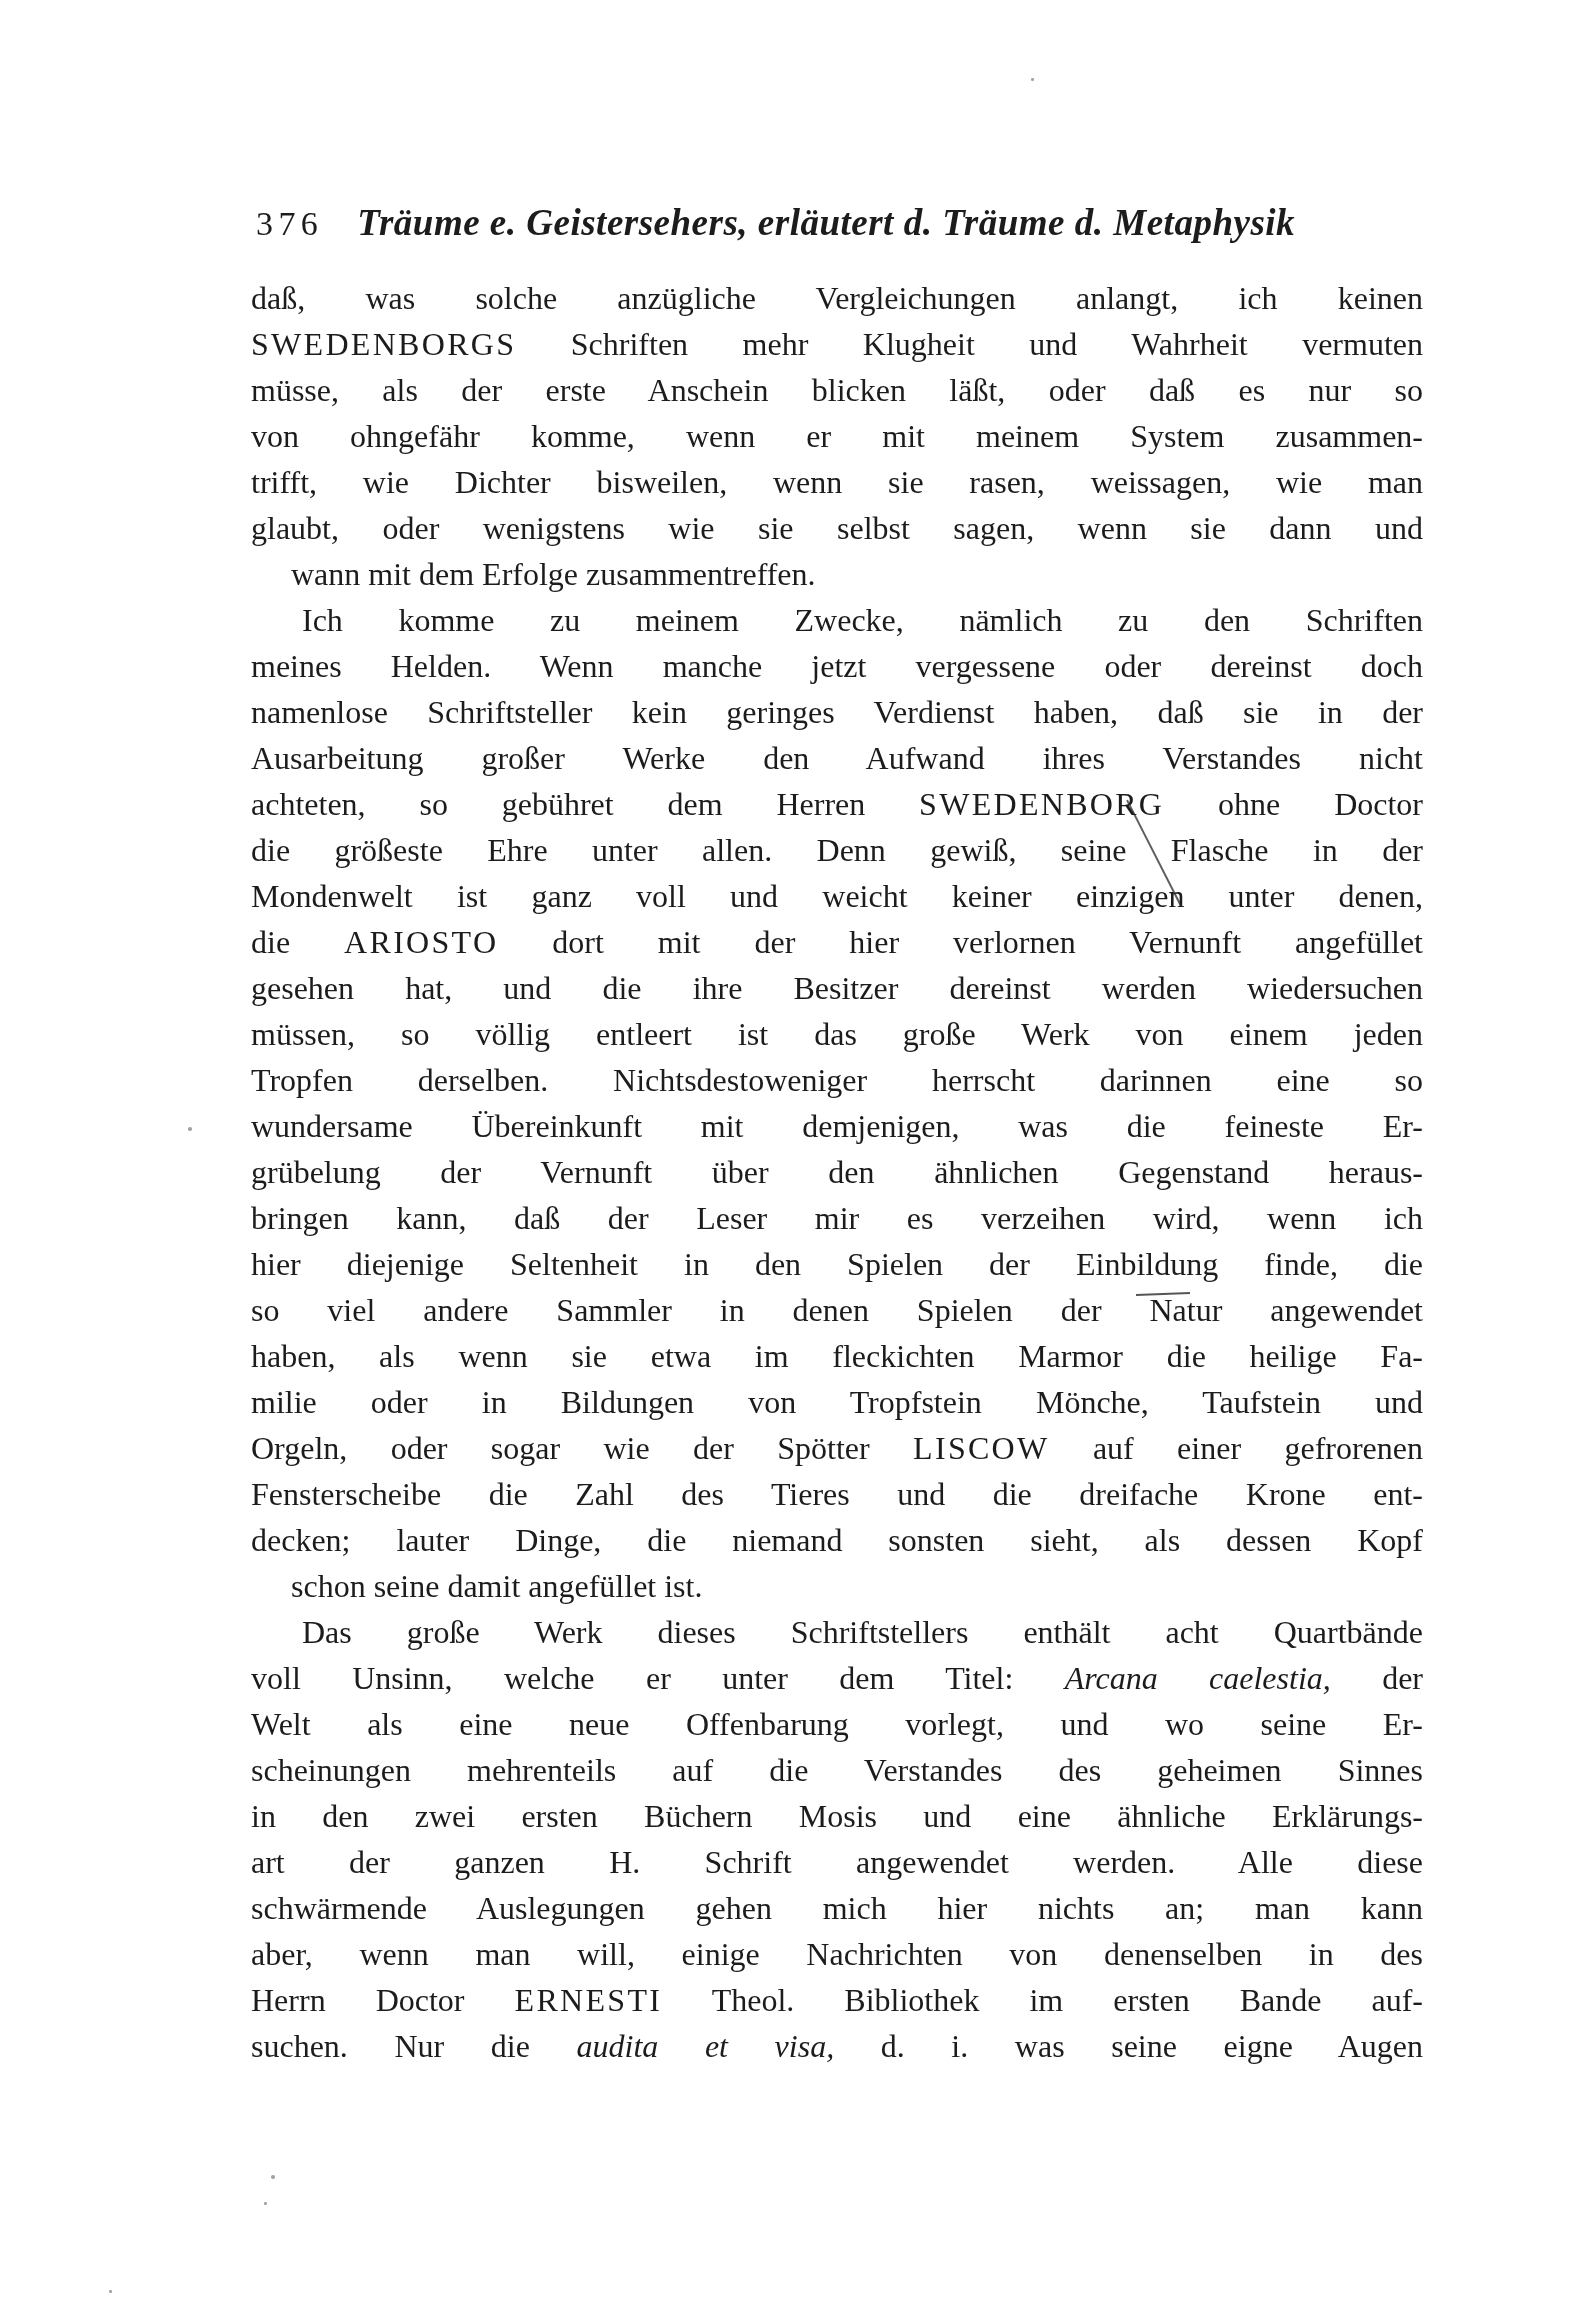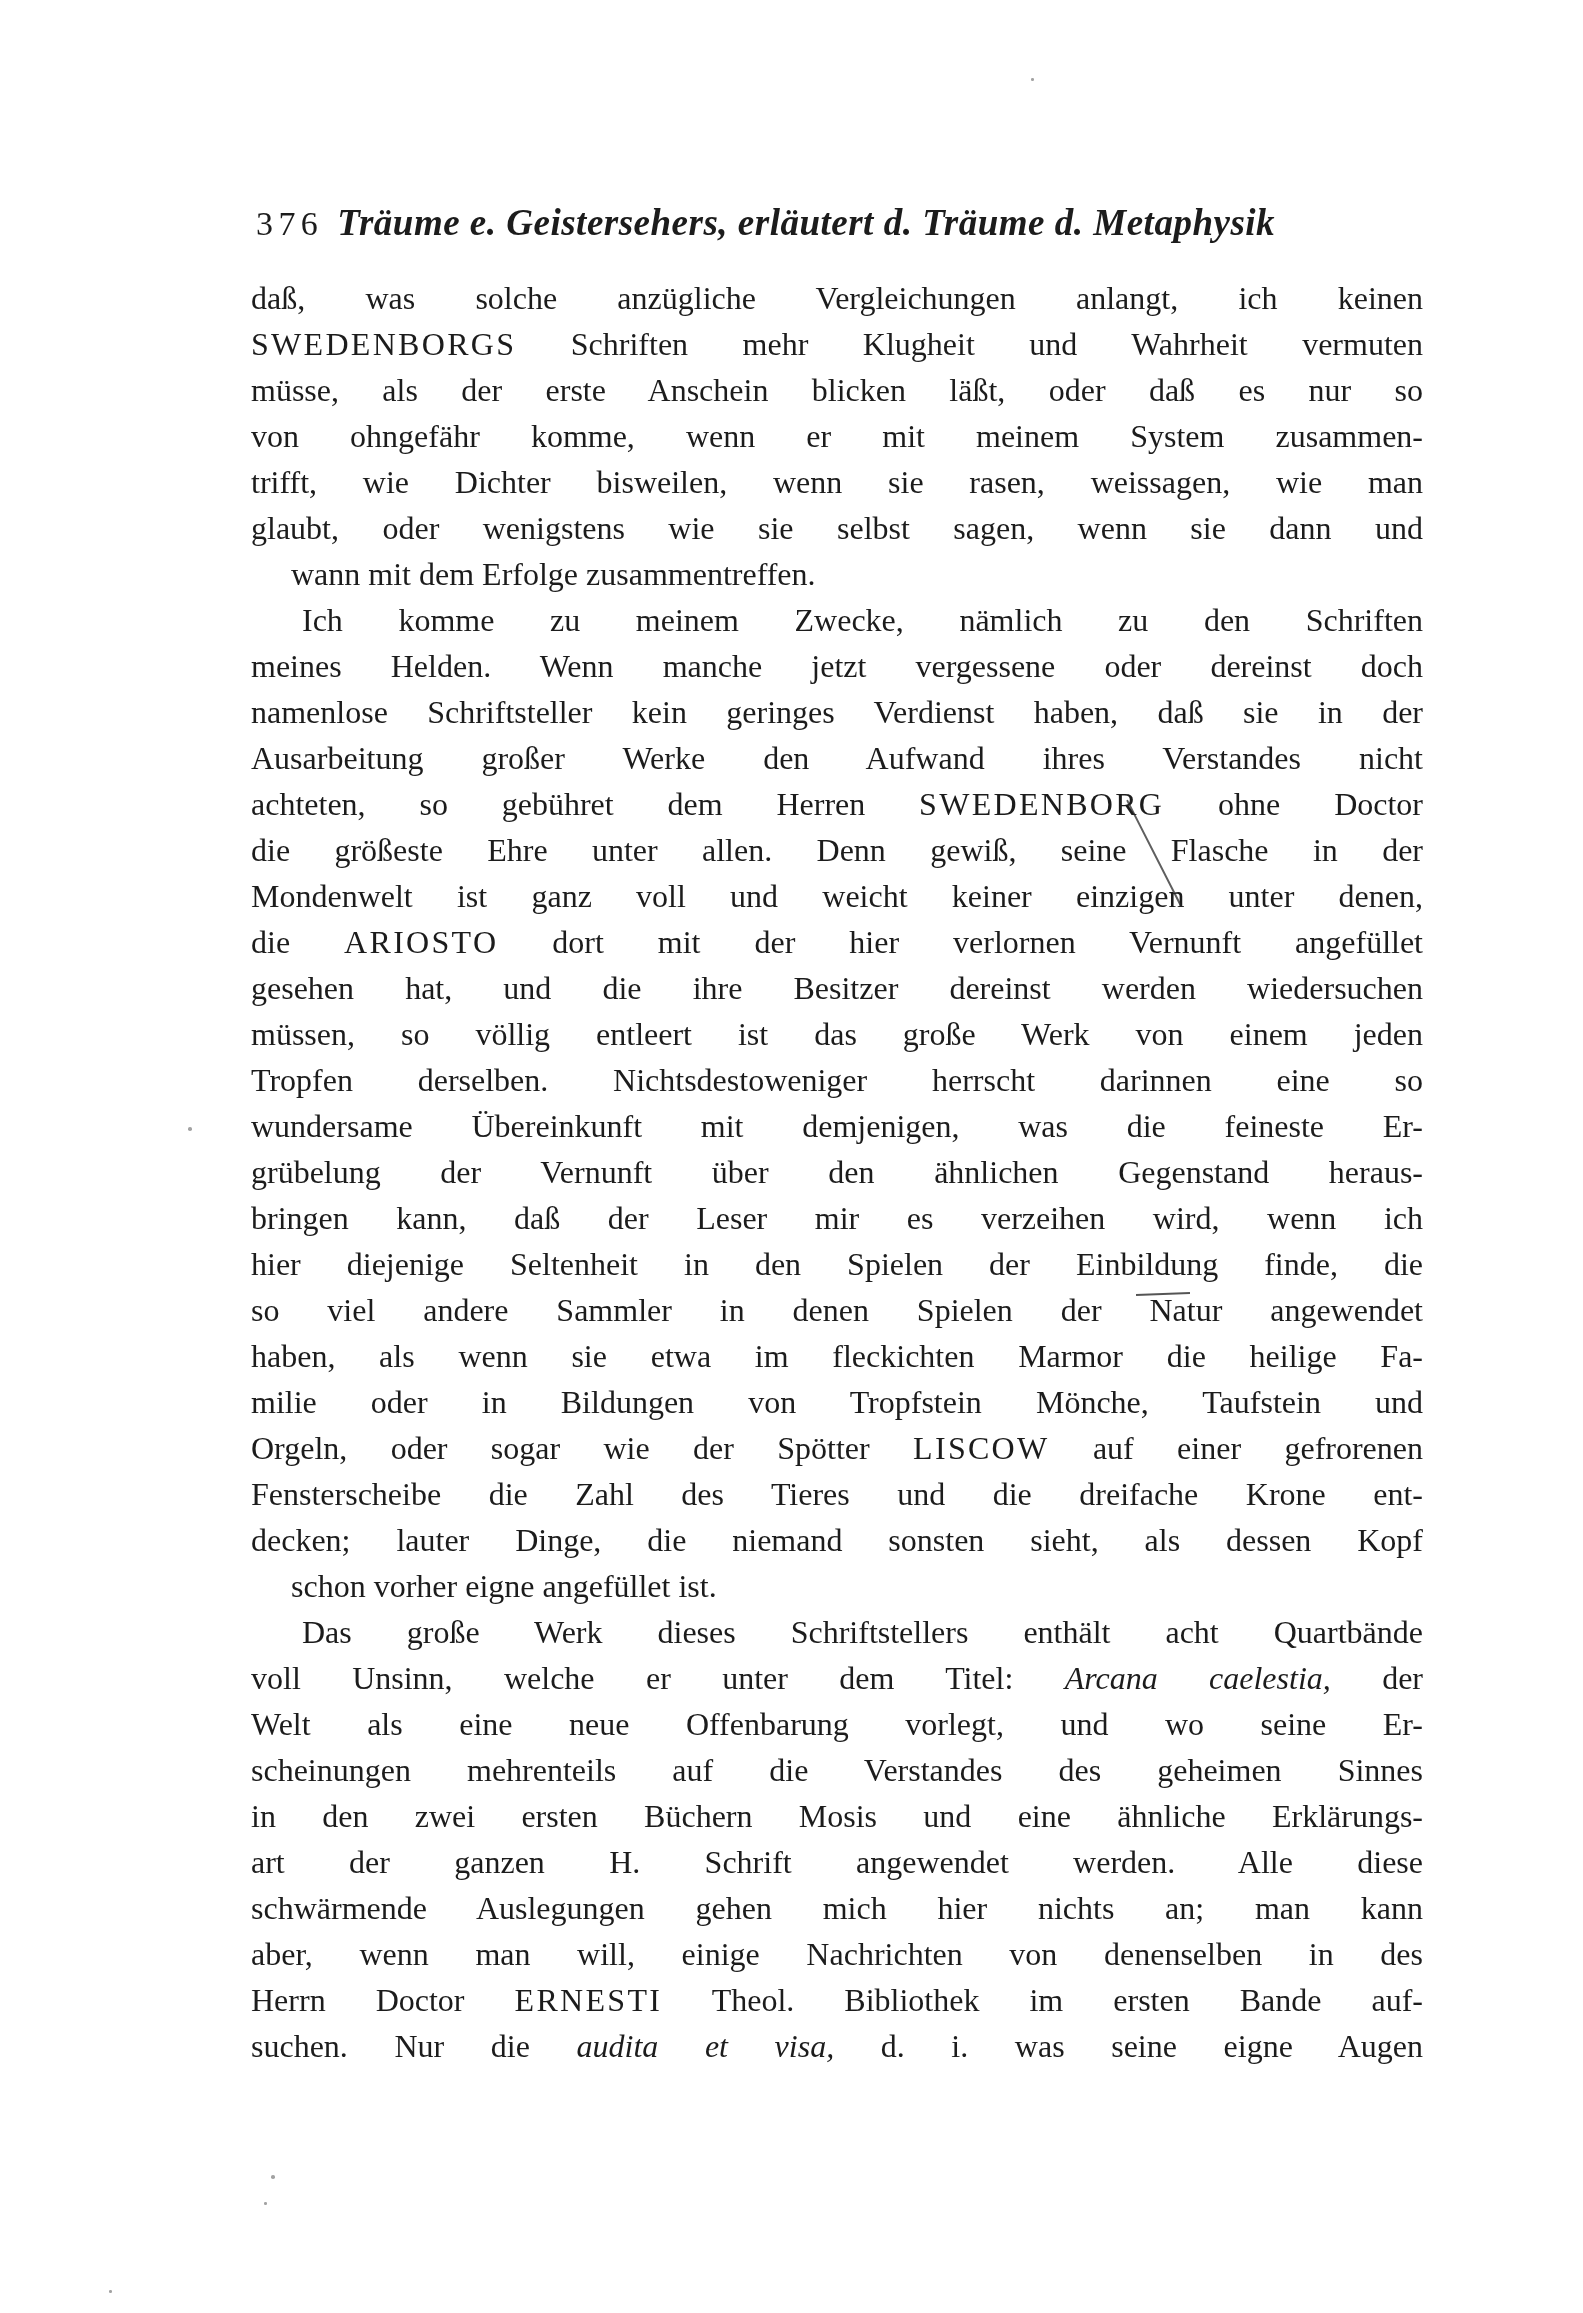--- a/index.html
+++ b/index.html
@@ -16,21 +16,21 @@
     font-family: "Liberation Serif", "DejaVu Serif", serif;
     overflow: hidden;
   }
   
   .running-head {
     position: absolute;
     left: 256px;
     top: 201px;
     display: flex;
     align-items: baseline;
-    gap: 14px;
+    gap: 34px;
     white-space: nowrap;
   }
   .page-number {
     font-size: 34px;
     letter-spacing: 5.4px;
     font-style: normal;
   }
   .header-title {
     font-size: 37px;
     font-style: italic;
@@ -128,21 +128,21 @@
       <div class="line"><span>wundersame Übereinkunft mit demjenigen, was die feineste Er-</span></div>
       <div class="line"><span>grübelung der Vernunft über den ähnlichen Gegenstand heraus-</span></div>
       <div class="line"><span>bringen kann, daß der Leser mir es verzeihen wird, wenn ich</span></div>
       <div class="line"><span>hier diejenige Seltenheit in den Spielen der Einbildung finde, die</span></div>
       <div class="line"><span>so viel andere Sammler in denen Spielen der Natur angewendet</span></div>
       <div class="line"><span>haben, als wenn sie etwa im fleckichten Marmor die heilige Fa-</span></div>
       <div class="line"><span>milie oder in Bildungen von Tropfstein Mönche, Taufstein und</span></div>
       <div class="line"><span>Orgeln, oder sogar wie der Spötter </span><span class="caps">LISCOW</span><span> auf einer gefrorenen</span></div>
       <div class="line"><span>Fensterscheibe die Zahl des Tieres und die dreifache Krone ent-</span></div>
       <div class="line"><span>decken; lauter Dinge, die niemand sonsten sieht, als dessen Kopf</span></div>
-      <div class="line para-end"><span>schon vorher eigne angefüllet ist.</span></div>
+      <div class="line para-end"><span>schon seine damit angefüllet ist.</span></div>
       <div class="line indent"><span>Das große Werk dieses Schriftstellers enthält acht Quartbände</span></div>
       <div class="line"><span>voll Unsinn, welche er unter dem Titel: </span><span class="italic">Arcana caelestia,</span><span> der</span></div>
       <div class="line"><span>Welt als eine neue Offenbarung vorlegt, und wo seine Er-</span></div>
       <div class="line"><span>scheinungen mehrenteils auf die Verstandes des geheimen Sinnes</span></div>
       <div class="line"><span>in den zwei ersten Büchern Mosis und eine ähnliche Erklärungs-</span></div>
       <div class="line"><span>art der ganzen H. Schrift angewendet werden. Alle diese</span></div>
       <div class="line"><span>schwärmende Auslegungen gehen mich hier nichts an; man kann</span></div>
       <div class="line"><span>aber, wenn man will, einige Nachrichten von denenselben in des</span></div>
       <div class="line"><span>Herrn Doctor </span><span class="caps">ERNESTI</span><span> Theol. Bibliothek im ersten Bande auf-</span></div>
       <div class="line"><span>suchen. Nur die </span><span class="italic">audita et visa,</span><span> d. i. was seine eigne Augen</span></div>

